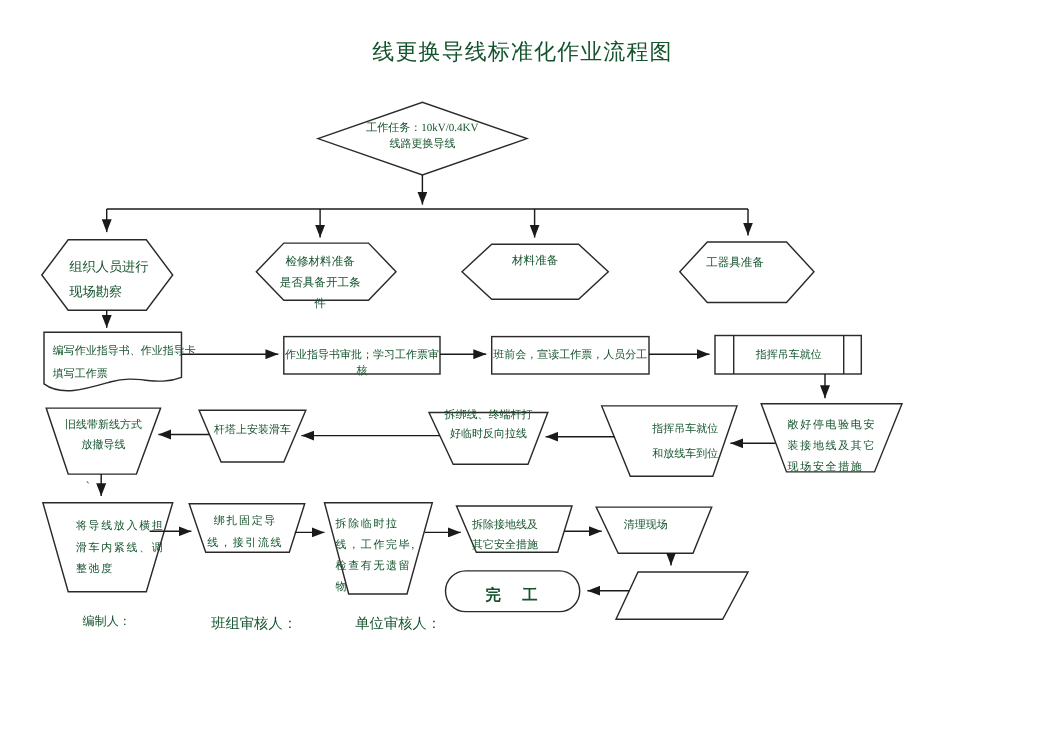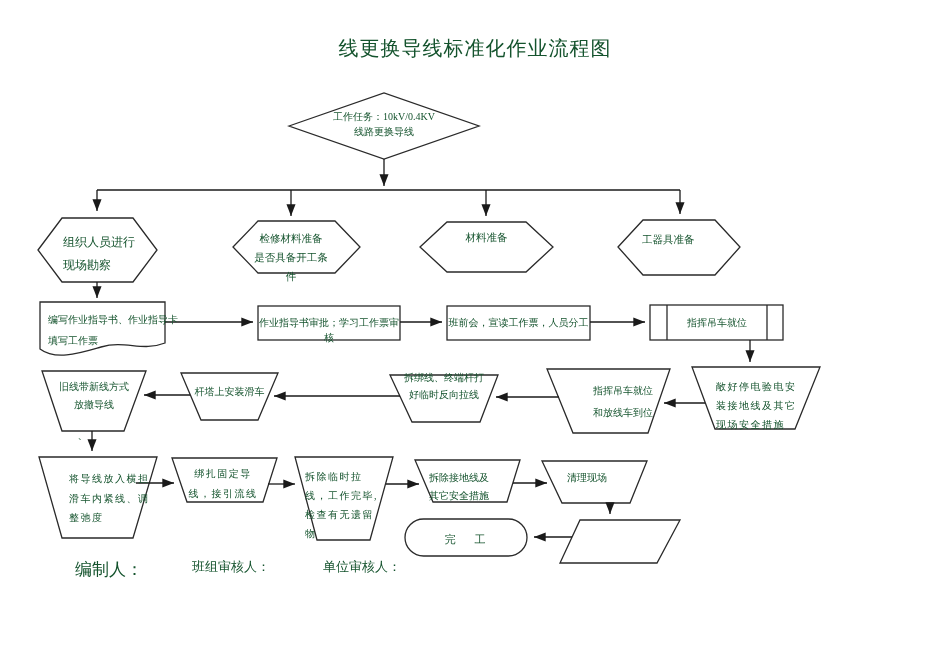--- a/index.html
+++ b/index.html
@@ -133,23 +133,23 @@
 线，工作完毕,
 检查有无遗留
 物</div>
 
   <div class="lbl" style="left:429px;top:469px;font-size:10px;line-height:18px;">拆除接地线及
 其它安全措施</div>
 
   <div class="lbl" style="left:567px;top:470px;font-size:10px;">清理现场</div>
 
 
-  <div class="lbl ctr" style="left:405px;top:531px;width:120px;font-size:11px;letter-spacing:8px;text-indent:8px;">完  工</div>
+  <div class="lbl ctr" style="left:405px;top:531px;width:120px;font-size:14px;letter-spacing:8px;text-indent:8px;font-weight:bold;">完  工</div>
 
   <div class="lbl" style="left:78px;top:434px;font-size:11px;">`</div>
 
-  <div class="lbl" style="left:75px;top:557px;font-size:17px;">编制人：</div>
+  <div class="lbl" style="left:75px;top:557px;font-size:11px;">编制人：</div>
 
   <div class="lbl" style="left:192px;top:557px;font-size:13px;">班组审核人：</div>
 
   <div class="lbl" style="left:323px;top:557px;font-size:13px;">单位审核人：</div>
 
 </div>
 
 </body></html>

